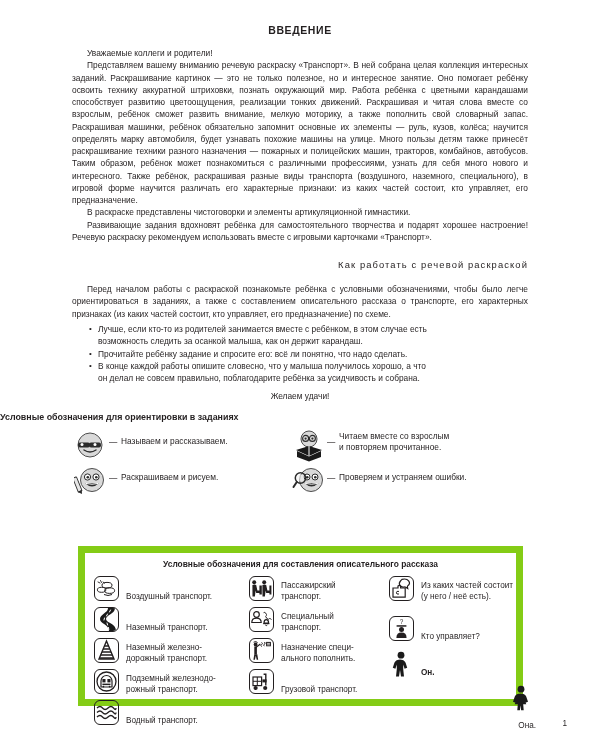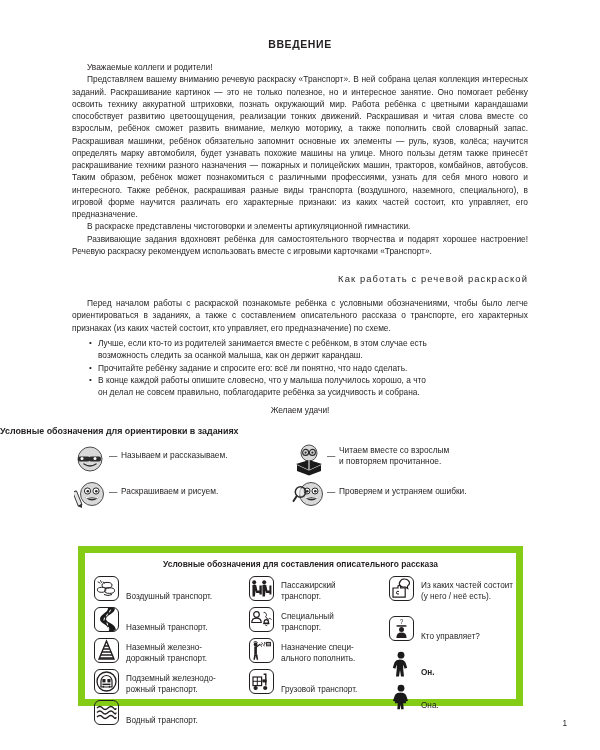--- a/index.html
+++ b/index.html
@@ -25,21 +25,21 @@
     padding: 0;
   }
 
   
   .doc-title {
     text-align: center;
     font-size: 10.5px;
     font-weight: bold;
     letter-spacing: 0.6px;
     margin: 0;
-    padding-top: 38px;
+    padding-top: 24px;
   }
 
   
   .prose {
     margin: 0 auto;
     width: 456px;
     padding-top: 11px;
   }
   .prose p {
     margin: 0;
@@ -562,21 +562,21 @@
                 <circle cx="11" cy="4.2" r="3.4" fill="#1a1a1a"></circle>
                 <path d="M11 8.4 q-5.4 0 -6.6 3.4 l-1.6 5 l2.6 0.9 l1.4 -4.2 l0 4.5 l-0.8 7.6 l3 0 l1 -6.6 l1 6.6 l3 0 l-0.8 -7.6 l0 -4.5 l1.4 4.2 l2.6 -0.9 l-1.6 -5 q-1.2 -3.4 -6.6 -3.4 z" fill="#1a1a1a"></path>
               </svg>
             </div>
           </div>
           <div class="tlabel" style="padding-top:8px;">
             <span>Он.</span>
           </div>
         </div>
 
-        <div class="trow" style="margin-top:2px;">
+        <div class="trow" style="margin-top:2px;flex-direction:column;">
           <div class="ico-wrap">
             <div class="person-ico">
               <svg width="22" height="26" viewBox="0 0 22 26">
                 <circle cx="11" cy="4.2" r="3.4" fill="#1a1a1a"></circle>
                 <path d="M11 8.4 q-5 0 -6.2 3.2 l-1.8 5.2 l2.6 0.9 l1.3 -3.8 l-2.2 5.4 l3.1 0 l-0.5 5.9 l2.6 0 l0.6 -5 l0.6 5 l2.6 0 l-0.5 -5.9 l3.1 0 l-2.2 -5.4 l1.3 3.8 l2.6 -0.9 l-1.8 -5.2 q-1.2 -3.2 -6.2 -3.2 z" fill="#1a1a1a"></path>
               </svg>
             </div>
           </div>
           <div class="tlabel" style="padding-top:8px;">
             <span>Она.</span>

